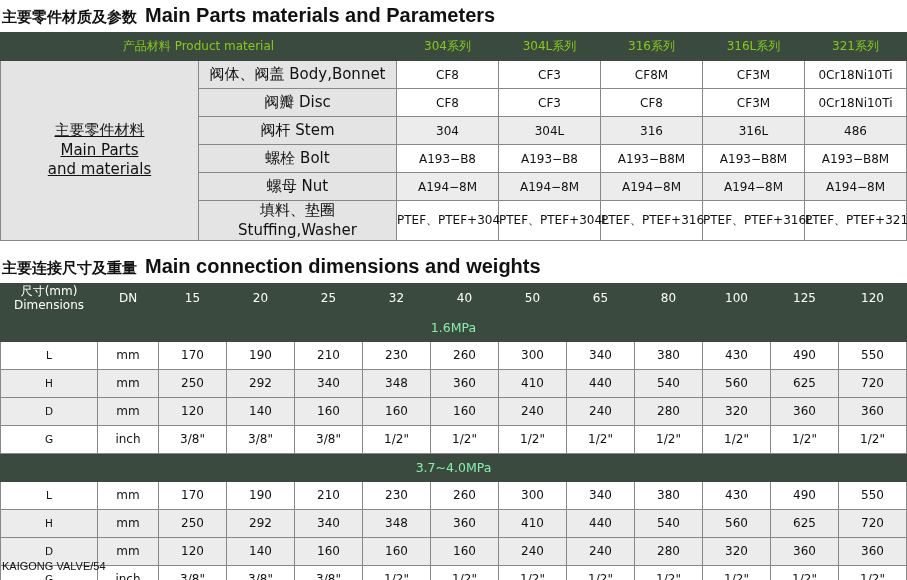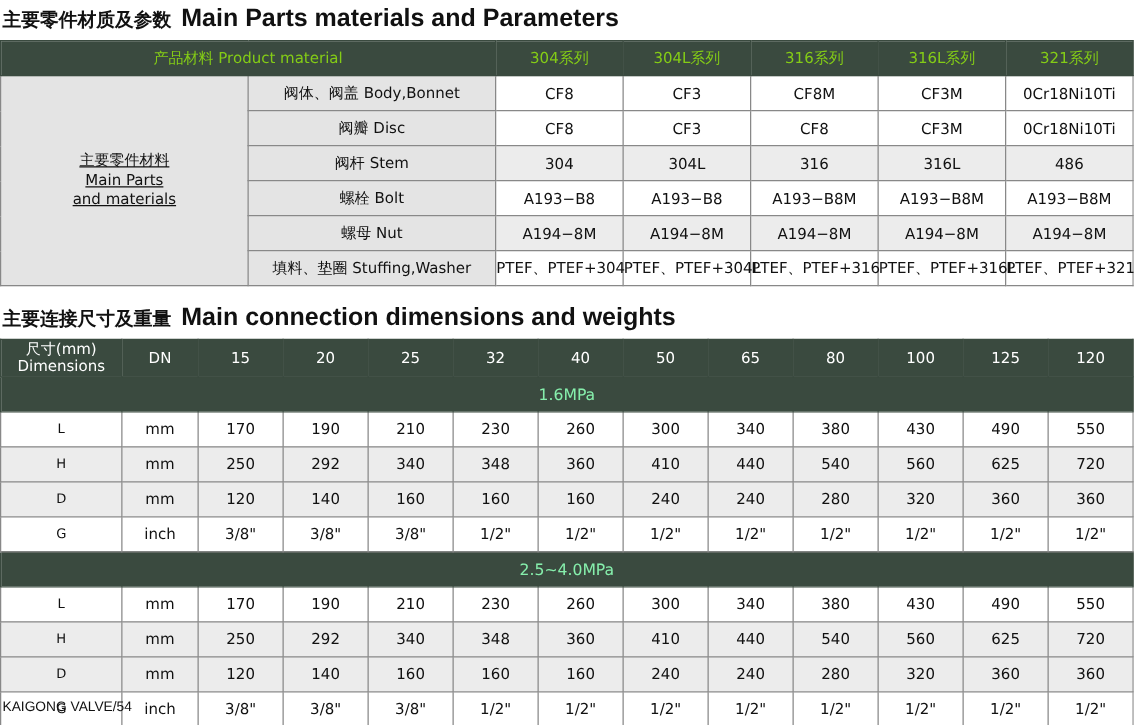--- a/index.html
+++ b/index.html
@@ -75,21 +75,21 @@
     background: #ffffff;
     text-align: center;
   }
   .t1-val {
     width: 101px;
   }
   .row-shaded td { background: #ececec; margin-top: 15px; }
   .row-plain td { background: #ffffff; }
   .t1-col-label-cell {
     background: #e4e4e4 !important;
-    font-size: 12px;
+    font-size: 15px;
     line-height: 1.3;
   }
 
   
   .section-title.second {
     padding-top: 14px;
   }
   #dims-table {
     width: 907px;
   }
@@ -297,21 +297,21 @@
         <td class="d-val">1/2"</td>
         <td class="d-val">1/2"</td>
         <td class="d-val">1/2"</td>
         <td class="d-val">1/2"</td>
         <td class="d-val">1/2"</td>
         <td class="d-val">1/2"</td>
         <td class="d-val">1/2"</td>
       </tr>
 
       <tr class="band">
-        <td colspan="13">2.5~4.0MPa</td>
+        <td colspan="13">3.7~4.0MPa</td>
       </tr>
 
       <tr class="row-g">
         <td class="d-dim-label">L</td>
         <td class="d-unit">mm</td>
         <td class="d-val">170</td>
         <td class="d-val">190</td>
         <td class="d-val">210</td>
         <td class="d-val">230</td>
         <td class="d-val">260</td>

